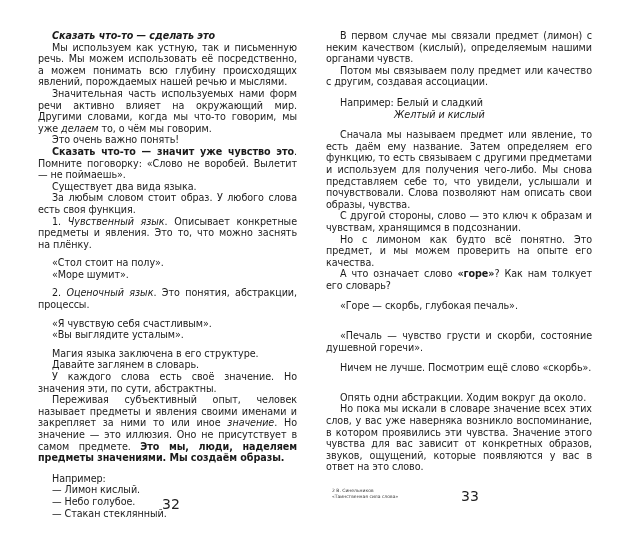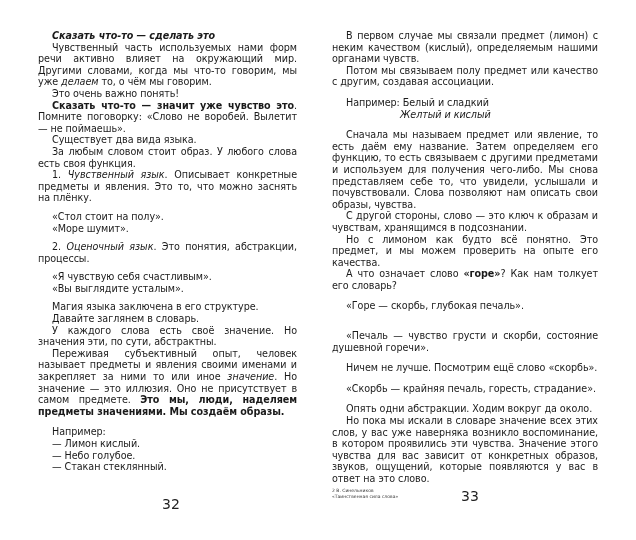--- a/index.html
+++ b/index.html
@@ -9,21 +9,21 @@
   }
   .spread { position: relative; width: 636px; height: 540px; }
   .page { position: absolute; top: 0; height: 540px; }
   .page.left { left: 0; width: 318px; }
   .page.right { left: 318px; width: 318px; }
   .col {
     position: absolute; font-size: 9.6px; line-height: 11.6px;
     text-align: justify; letter-spacing: -0.05px;
   }
   .left .col { left: 38px; top: 30px; width: 259px; }
-  .right .col { left: 14px; top: 30px; width: 266px; }
+  .right .col { left: 8px; top: 30px; width: 266px; }
   p { margin: 0; text-indent: 14px; }
   .h { font-weight: bold; font-style: italic; text-indent: 14px; }
   .quote { margin: 0; padding-left: 14px; text-indent: 0; }
   .gap { height: 7px; }
   .gap2 { height: 9px; }
   em { font-style: italic; }
   b { font-weight: bold; }
   .example { padding-left: 14px; text-indent: 0; }
   .example2 { padding-left: 68px; text-indent: 0; font-style: italic; }
   .pagenum { position: absolute; font-size: 14px; color: #222; }
@@ -35,21 +35,22 @@
   .dash-list { padding-left: 14px; text-indent: 0; }
 </style>
 </head>
 <body>
 
 <div class="spread">
 
   <div class="page left">
     <div class="col">
       <p class="h">Сказать что-то — сделать это</p>
-      <p><span>Чувственный часть используемых нами форм речи активно влияет на окружающий мир. Другими словами, когда мы что-то говорим, мы уже </span><em>делаем</em><span> то, о чём мы говорим.</span></p>
+      <p>Мы используем как устную, так и письменную речь. Мы можем использовать её посредственно, а можем понимать всю глубину происходящих явлений, порождаемых нашей речью и мыслями.</p>
+      <p><span>Значительная часть используемых нами форм речи активно влияет на окружающий мир. Другими словами, когда мы что-то говорим, мы уже </span><em>делаем</em><span> то, о чём мы говорим.</span></p>
       <p>Это очень важно понять!</p>
       <p><b>Сказать что-то — значит уже чувство это</b><span>. Помните поговорку: «Слово не воробей. Вылетит — не поймаешь».</span></p>
       <p>Существует два вида языка.</p>
       <p>За любым словом стоит образ. У любого слова есть своя функция.</p>
       <p><span>1. </span><em>Чувственный язык</em><span>. Описывает конкретные предметы и явления. Это то, что можно заснять на плёнку.</span></p>
       <div class="gap"></div>
       <p class="quote">«Стол стоит на полу».</p>
       <p class="quote">«Море шумит».</p>
       <div class="gap"></div>
       <p><span>2. </span><em>Оценочный язык</em><span>. Это понятия, абстракции, процессы.</span></p>
@@ -83,21 +84,20 @@
       <p>Но с лимоном как будто всё понятно. Это предмет, и мы можем проверить на опыте его качества.</p>
       <p><span>А что означает слово </span><b>«горе»</b><span>? Как нам толкует его словарь?</span></p>
       <div class="gap2"></div>
       <p>«Горе — скорбь, глубокая печаль».</p>
       <div class="gap2"></div>
       <div class="gap2"></div>
       <p>«Печаль — чувство грусти и скорби, состояние душевной горечи».</p>
       <div class="gap2"></div>
       <p>Ничем не лучше. Посмотрим ещё слово «скорбь».</p>
       <div class="gap2"></div>
-      <p>«Скорбь — крайняя печаль, горесть, страдание».</p>
       <div class="gap2"></div>
       <p>Опять одни абстракции. Ходим вокруг да около.</p>
       <p>Но пока мы искали в словаре значение всех этих слов, у вас уже наверняка возникло воспоминание, в котором проявились эти чувства. Значение этого чувства для вас зависит от конкретных образов, звуков, ощущений, которые появляются у вас в ответ на это слово.</p>
     </div>
     <div class="footer-author">
       <div>2  В. Синельников</div>
       <div>«Таинственная сила слова»</div>
     </div>
     <div class="pagenum">33</div>
   </div>

